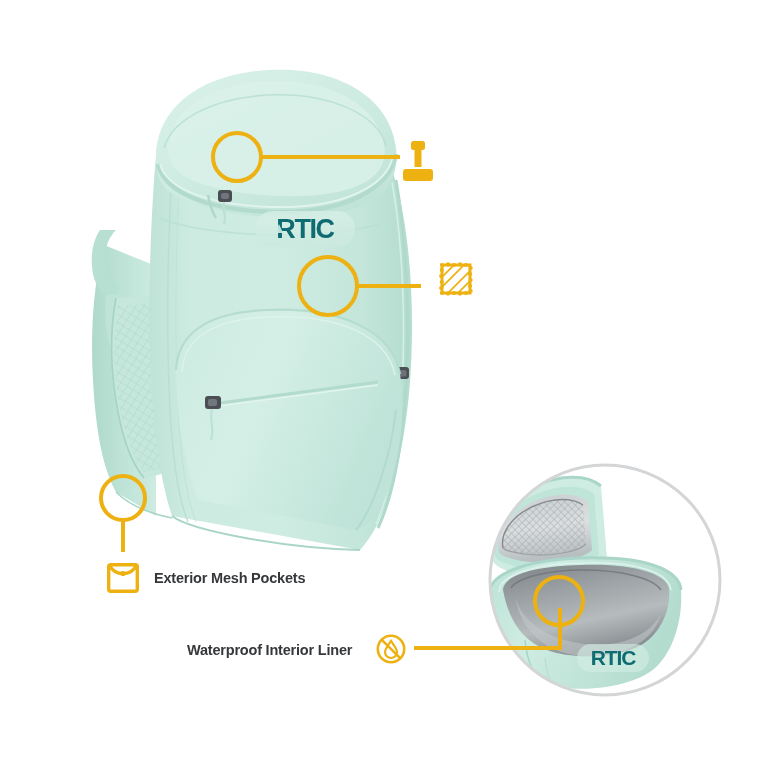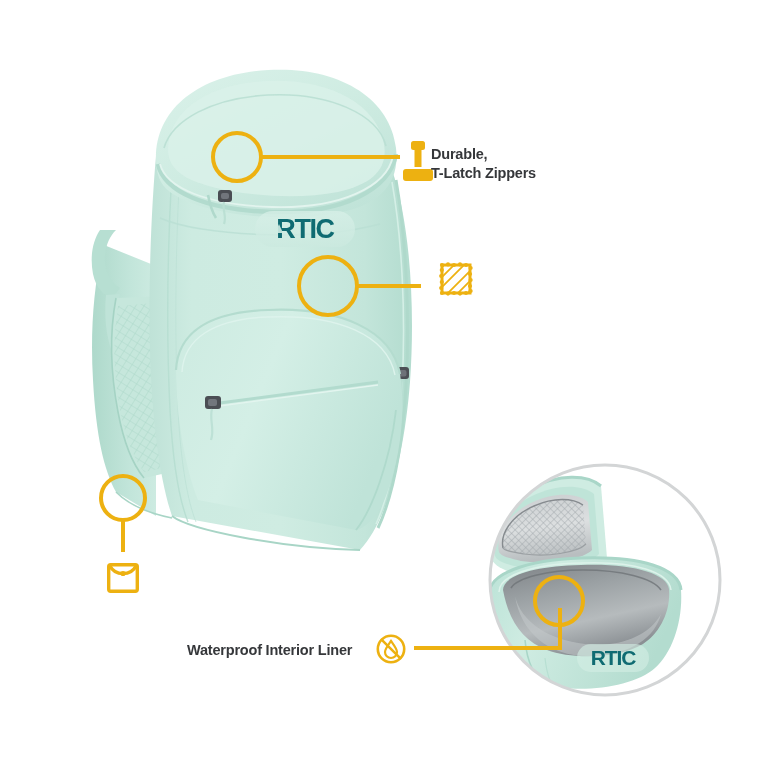--- a/index.html
+++ b/index.html
@@ -256,24 +256,20 @@
   <div class="bar" style="left:260px;top:155px;width:140px;height:4px;"></div>
 
   <div class="icon" style="left:403px;top:141px;width:30px;height:40px;">
     <svg width="30" height="40" viewBox="0 0 30 40">
       <rect x="8" y="0" width="14" height="9" rx="2.5" fill="#edb111"></rect>
       <rect x="11.5" y="8" width="7" height="18" fill="#edb111"></rect>
       <path d="M3 28 h24 a3 3 0 0 1 3 3 v6 a3 3 0 0 1 -3 3 h-24 a3 3 0 0 1 -3 -3 v-6 a3 3 0 0 1 3 -3 z" fill="#edb111"></path>
     </svg>
   </div>
 
-  <div class="callout-text" style="left:431px;top:145px;">
-    <span>Durable,</span>
-    <span class="l2">T-Latch Zippers</span>
-  </div>
 
   <div class="ring" style="left:297px;top:255px;width:62px;height:62px;"></div>
   <div class="bar" style="left:355px;top:284px;width:66px;height:4px;"></div>
 
   <div class="icon" style="left:439px;top:262px;width:34px;height:34px;">
     <svg width="34" height="34" viewBox="0 0 34 34">
       <defs>
         <clipPath id="swatchClip">
           <path d="M3.5 3.5 h27 v27 h-27 z"></path>
         </clipPath>
@@ -317,20 +313,23 @@
   <div class="bar" style="left:121px;top:519px;width:4px;height:33px;"></div>
 
   <div class="icon" style="left:107px;top:563px;width:32px;height:30px;">
     <svg width="32" height="30" viewBox="0 0 32 30">
       <rect x="1.7" y="1.7" width="28.6" height="26.6" rx="2" fill="none" stroke="#edb111" stroke-width="3.4"></rect>
       <path d="M3 3 C8 13 24 13 29 3" fill="none" stroke="#edb111" stroke-width="3.4"></path>
       <circle cx="16" cy="10.5" r="2.6" fill="#edb111"></circle>
     </svg>
   </div>
 
+  <div class="callout-text" style="left:154px;top:569px;">
+    <span>Exterior Mesh Pockets</span>
+  </div>
 
   <div class="icon" style="left:376px;top:634px;width:30px;height:30px;">
     <svg width="30" height="30" viewBox="0 0 30 30">
       <circle cx="15" cy="15" r="13.2" fill="none" stroke="#edb111" stroke-width="2.6"></circle>
       <path d="M15 7 C18.6 12 21 15 21 18 A6 6 0 0 1 9 18 C9 15 11.4 12 15 7 Z" fill="none" stroke="#edb111" stroke-width="2.2"></path>
       <path d="M5.8 5.8 L24.2 24.2" stroke="#edb111" stroke-width="2.6" stroke-linecap="round"></path>
     </svg>
   </div>
 
   <div class="callout-text" style="left:187px;top:641px;">

